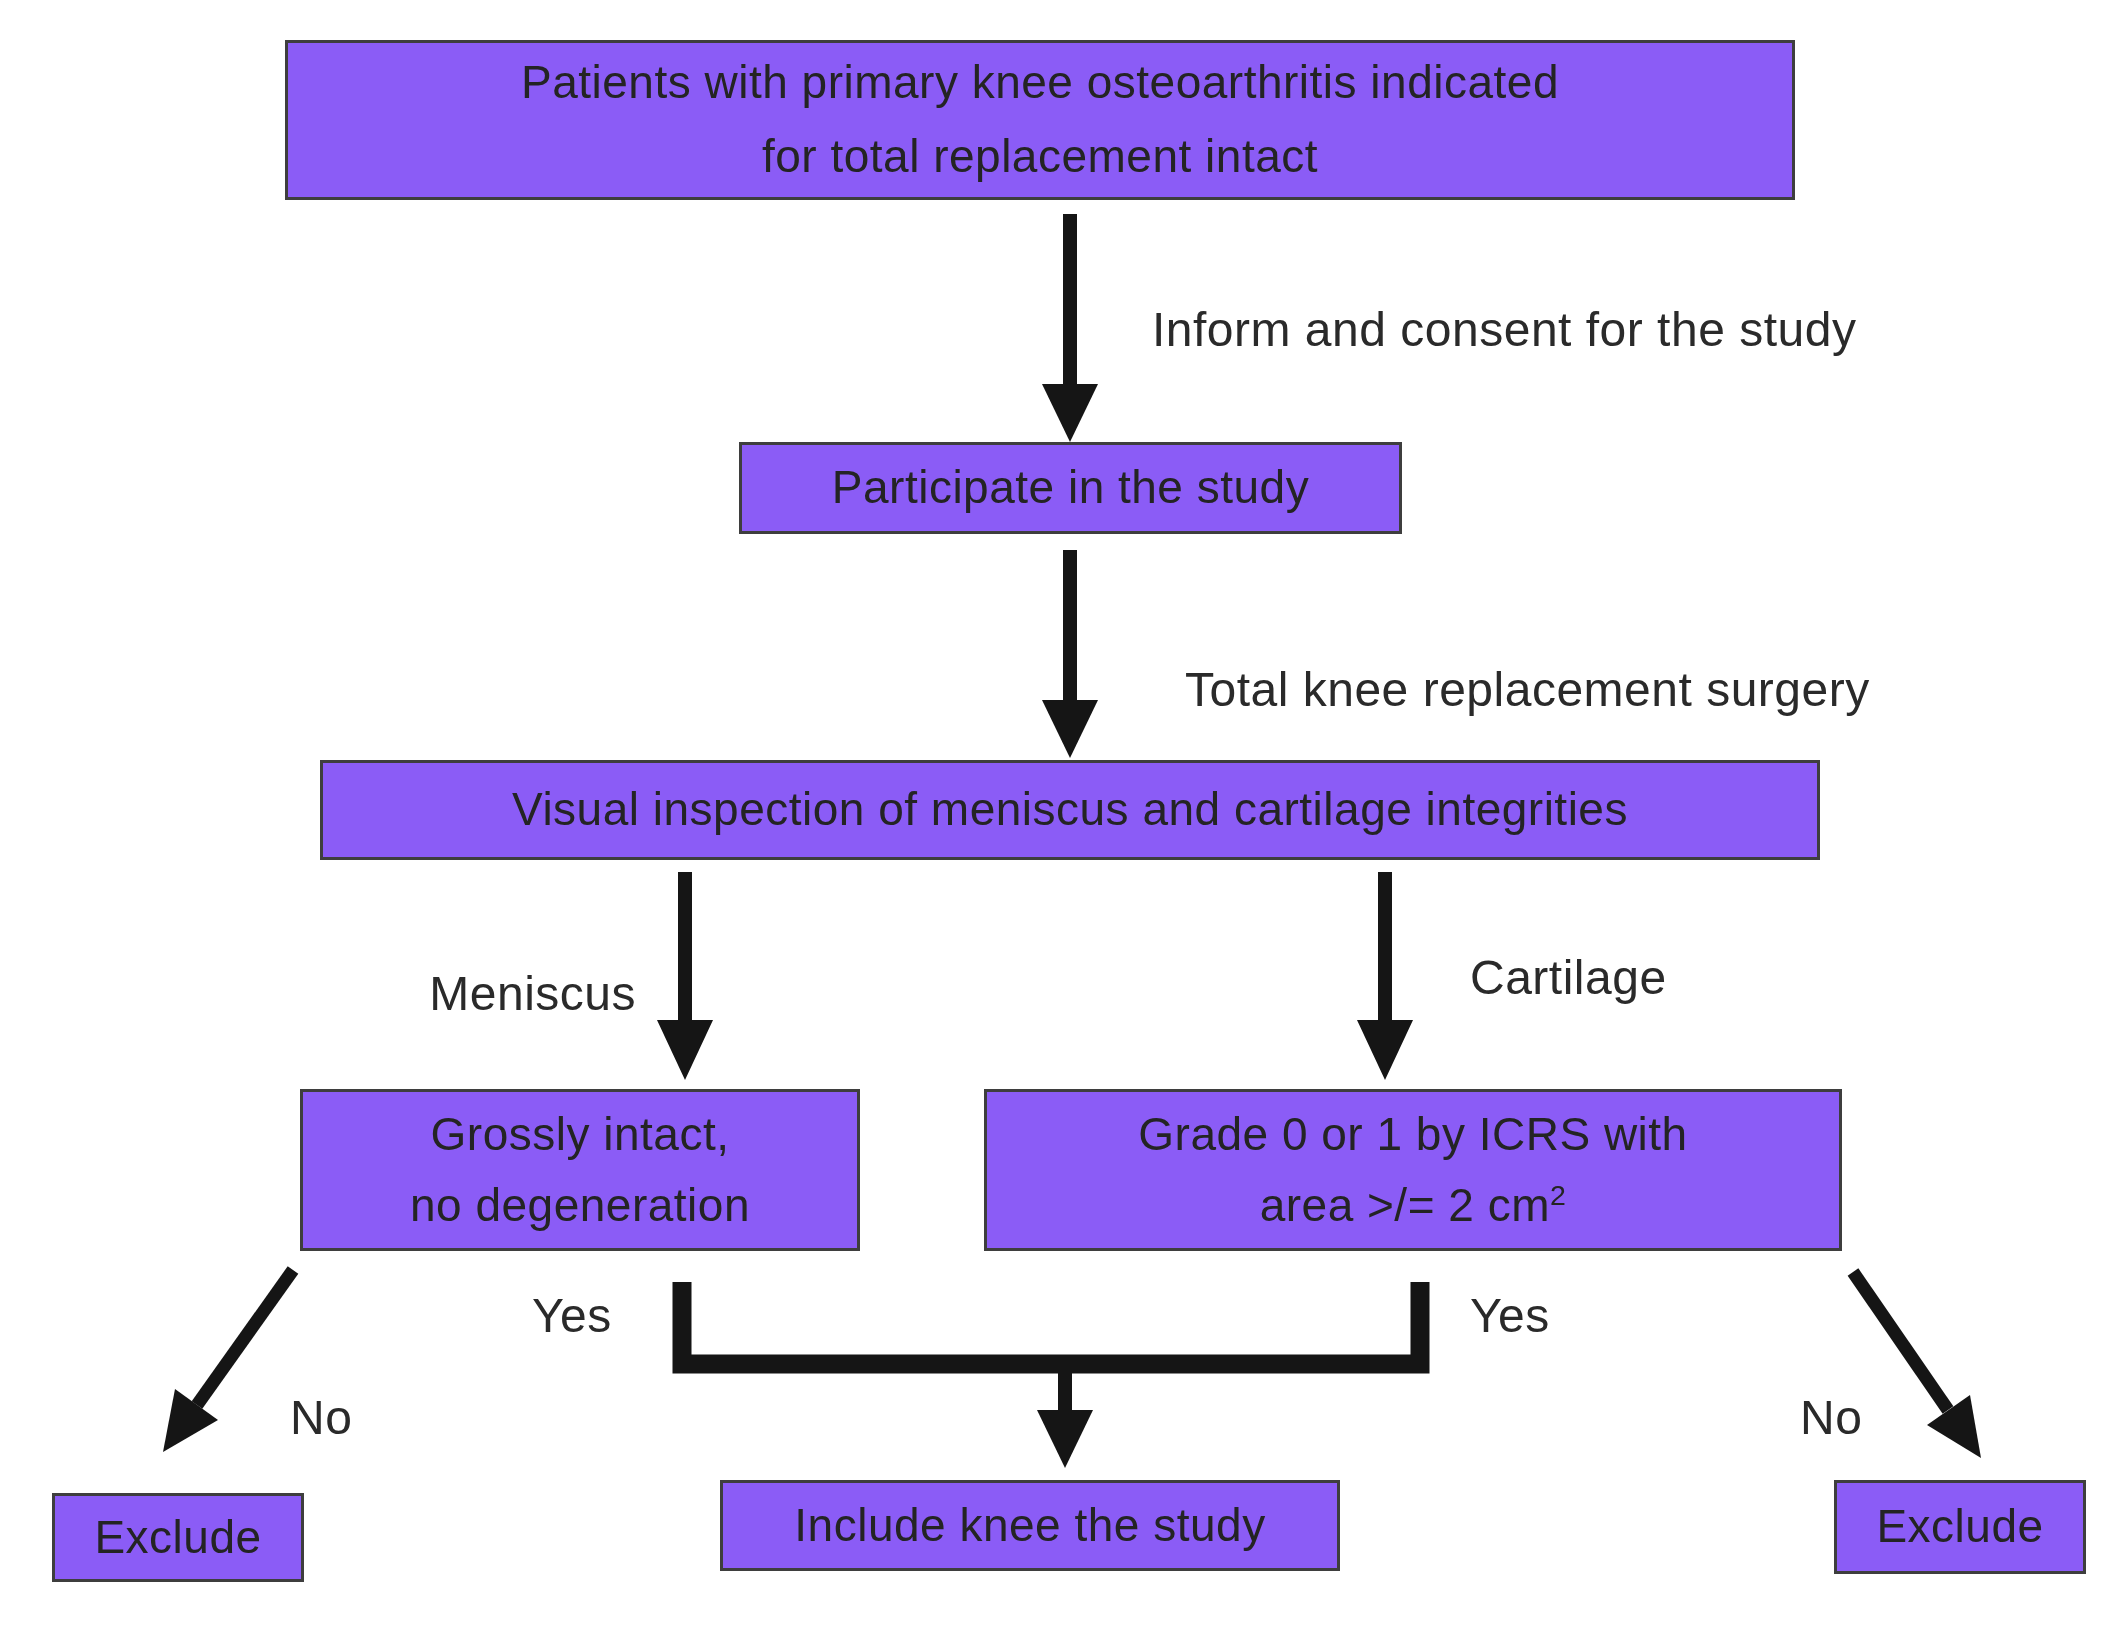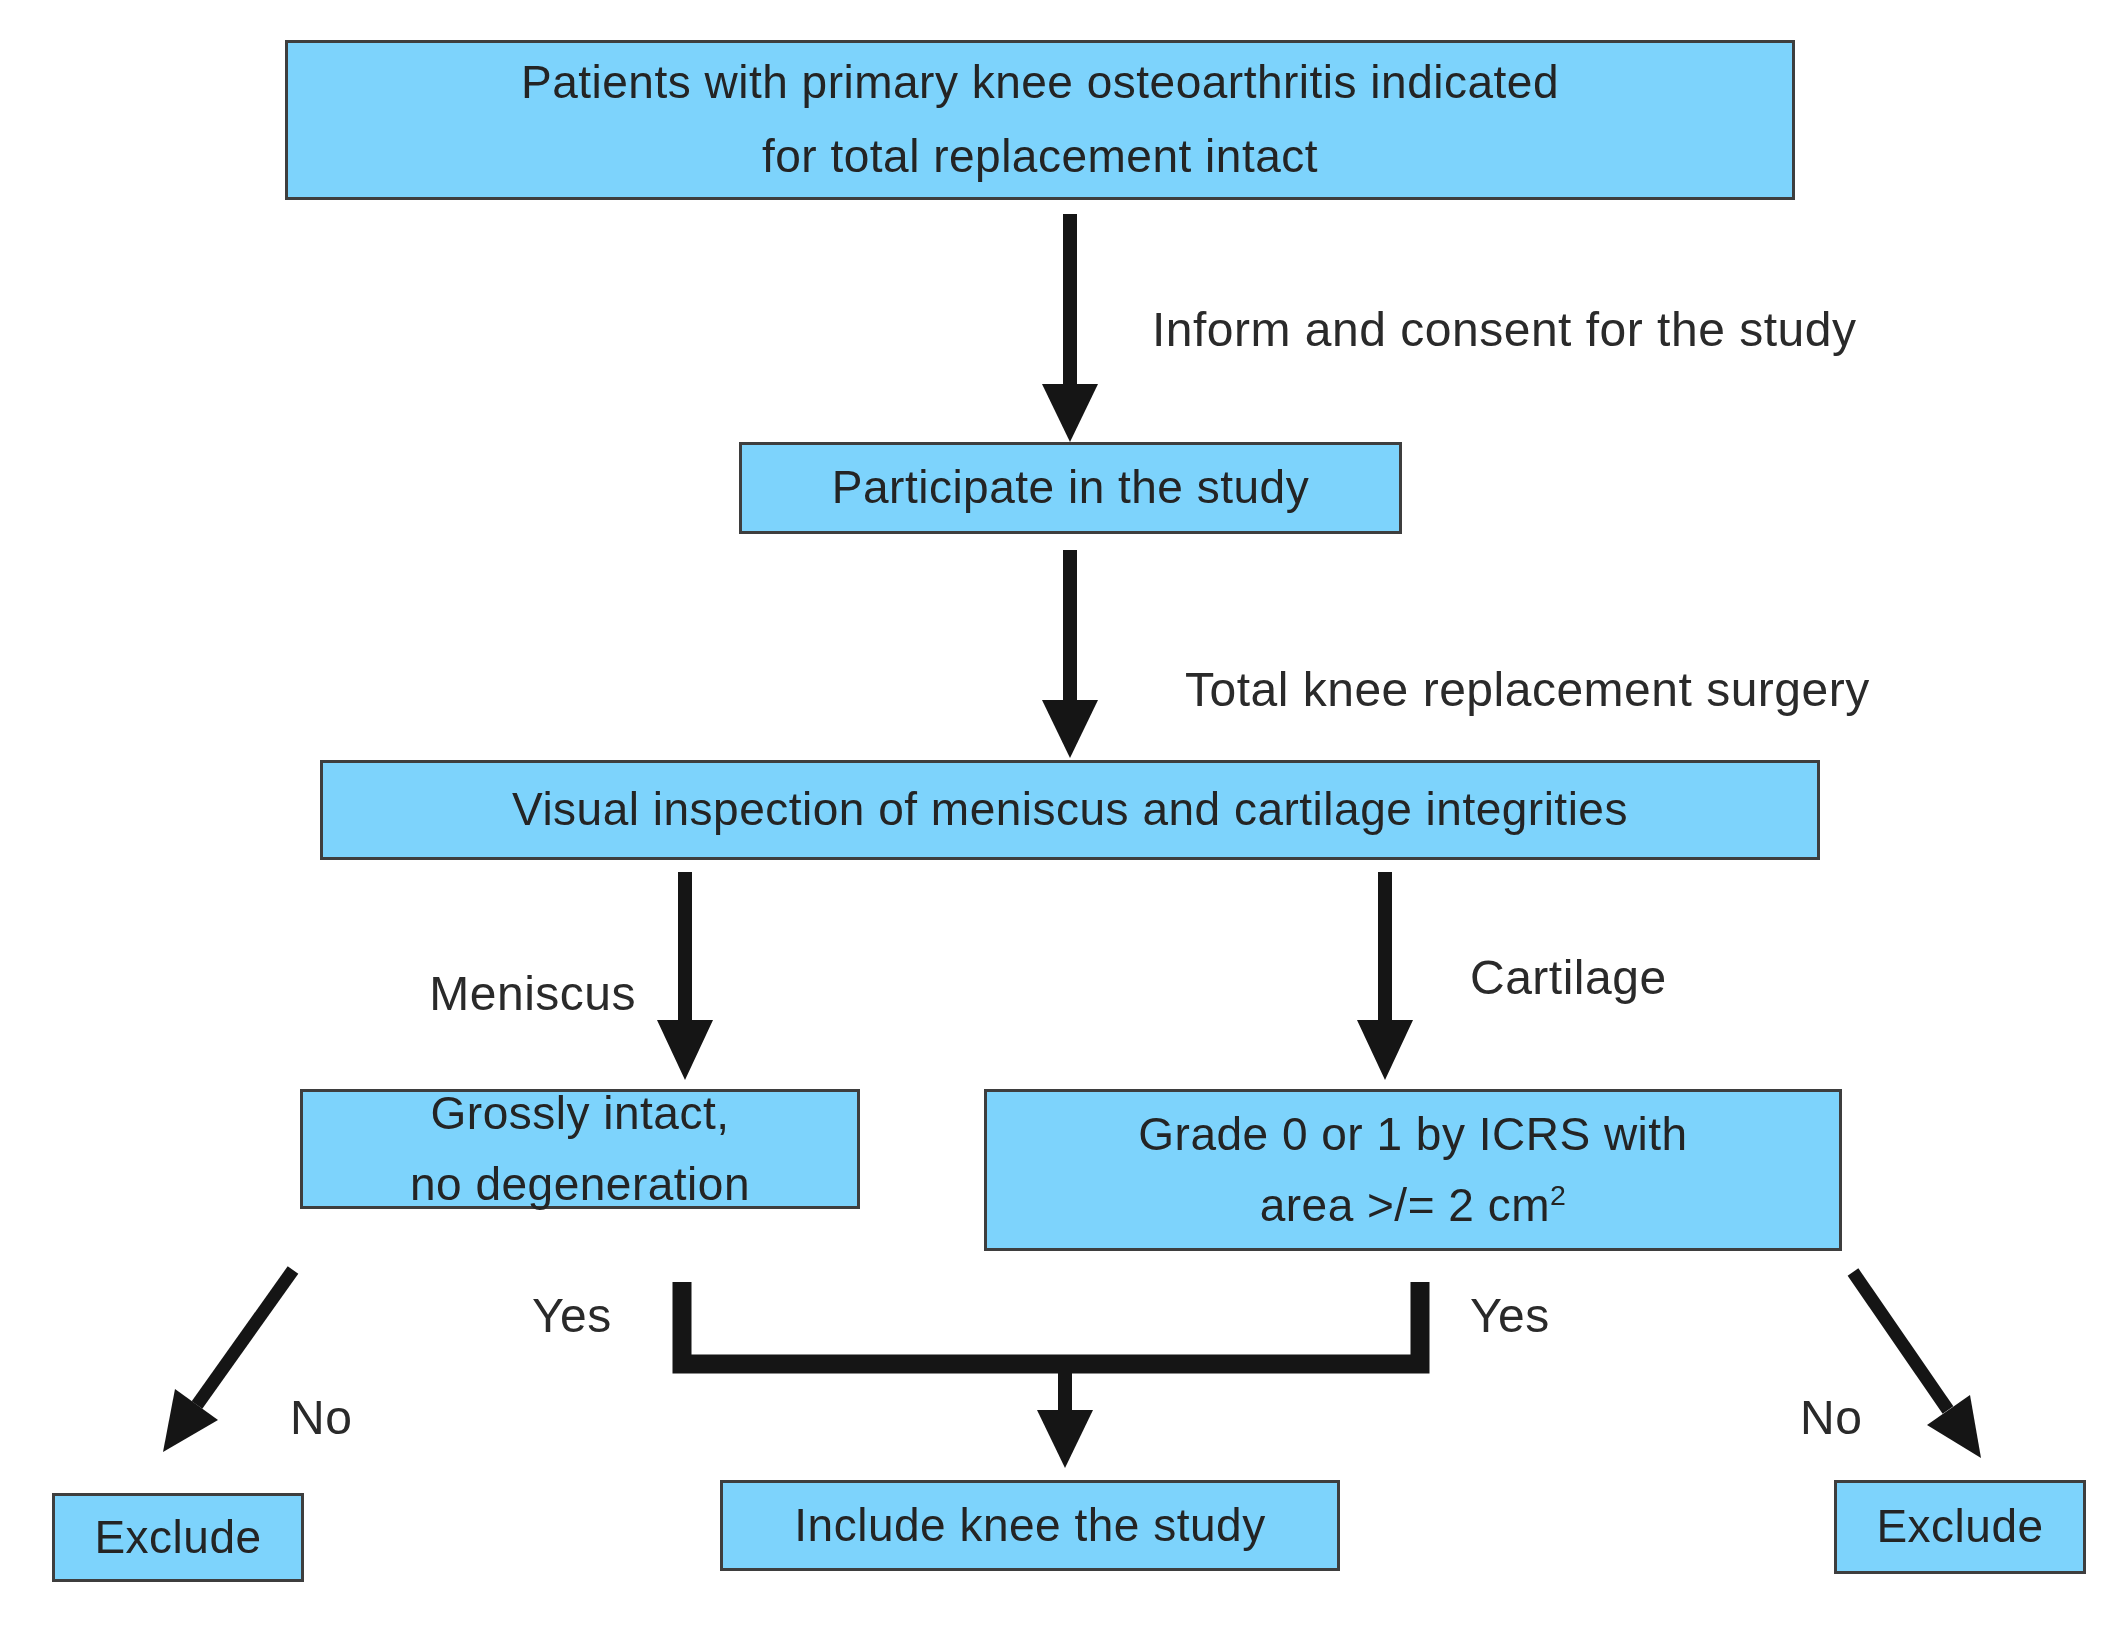--- a/index.html
+++ b/index.html
@@ -11,21 +11,21 @@
     color:#222222;
     overflow:hidden;
   }
   .edges{position:absolute;left:0;top:0;width:2120px;height:1636px;}
   .edges line, .edges path{stroke:#151515;fill:none;}
   .edges polygon{fill:#151515;stroke:none;}
   .box{
     position:absolute;
     box-sizing:border-box;
     border:3px solid #3e3e3e;
-    background:#7dd3fc;
+    background:#8b5cf6;
     display:flex;
     flex-direction:column;
     justify-content:center;
     align-items:center;
     text-align:center;
     font-size:46px;
     line-height:1.55;
     color:#242424;
     letter-spacing:0.5px;
   }
@@ -92,21 +92,21 @@
   </div>
 
   <div class="box" style="left:739px;top:442px;width:663px;height:92px;">
     <div>Participate in the study</div>
   </div>
 
   <div class="box" style="left:320px;top:760px;width:1500px;height:100px;">
     <div>Visual inspection of meniscus and cartilage integrities</div>
   </div>
 
-  <div class="box" style="left:300px;top:1089px;width:560px;height:120px;">
+  <div class="box" style="left:300px;top:1089px;width:560px;height:162px;">
     <div>Grossly intact,</div>
     <div>no degeneration</div>
   </div>
 
   <div class="box" style="left:984px;top:1089px;width:858px;height:162px;">
     <div>Grade 0 or 1 by ICRS with</div>
     <div>
       <span>area &gt;/= 2 cm</span><sup>2</sup>
     </div>
   </div>

